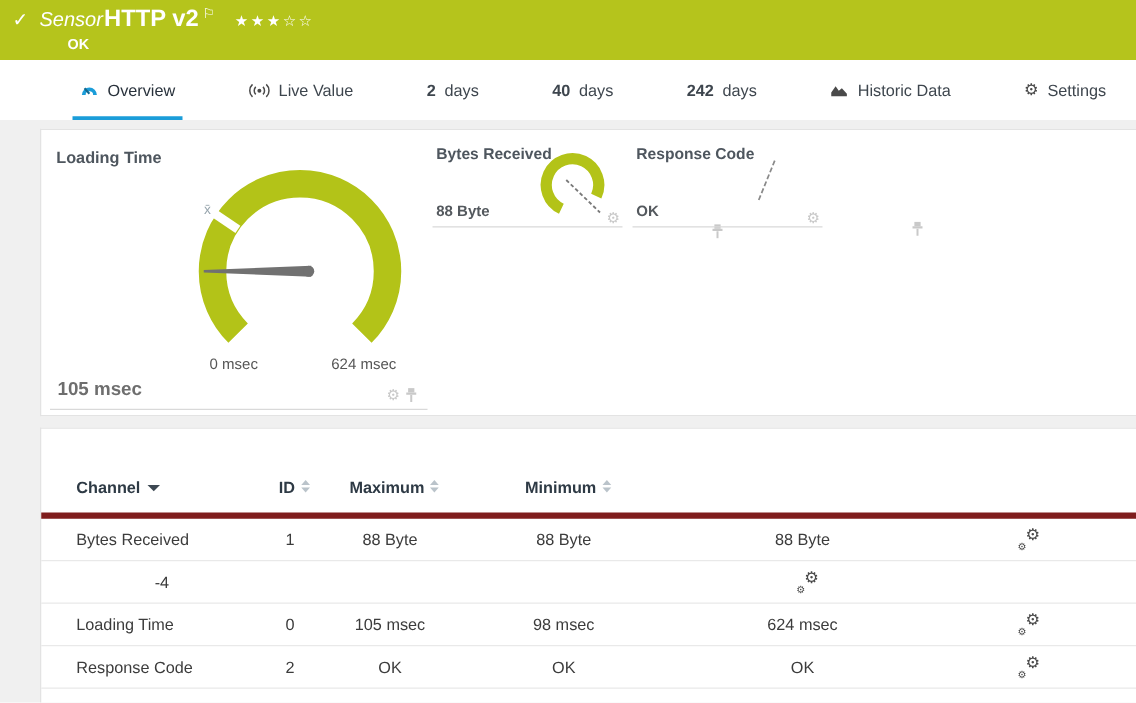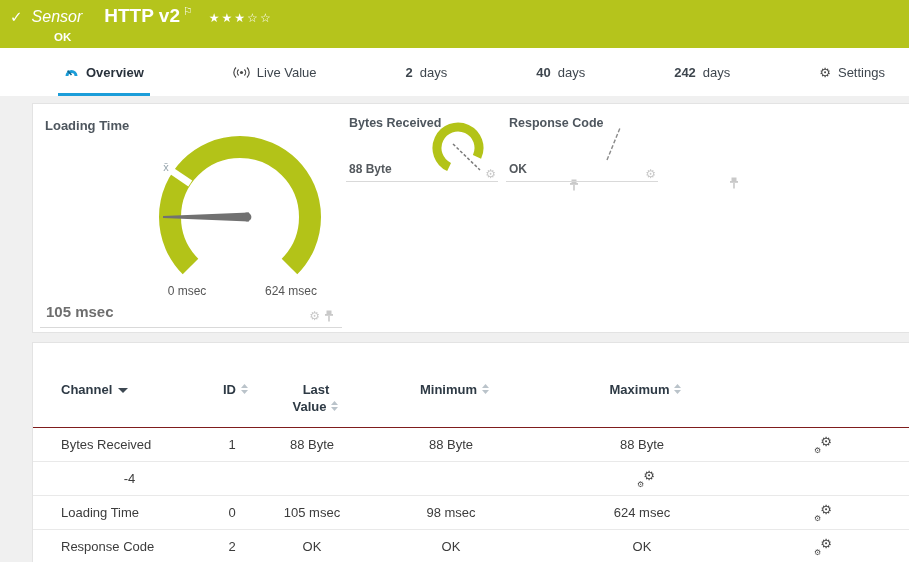--- a/index.html
+++ b/index.html
@@ -7,33 +7,33 @@
     width:909px;height:562px;overflow:hidden;position:relative;
     background:#f0f0f0;font-family:"Liberation Sans",sans-serif;
     -webkit-font-smoothing:antialiased;
   }
   .glyph{font-family:"DejaVu Sans",sans-serif}
 
   
   .sensor-header{height:48px;background:#b5c41c;color:#fff;box-sizing:border-box;padding:5px 0 0 10px}
   .hdr-line1{display:flex;align-items:baseline;line-height:22px}
   .check-icon{font-size:15px;font-weight:bold;margin-right:9px}
-  .sensor-kind{font-style:italic;font-size:16px;margin-right:22px}
+  .sensor-kind{font-style:italic;font-size:16px;margin-right:1px}
   .sensor-name{font-weight:bold;font-size:19px}
   .flag-icon{font-size:11px;position:relative;top:-7px;margin-left:3px}
   .stars{margin-left:16px;font-size:12px;letter-spacing:2px;cursor:pointer}
   .hdr-line2{margin-left:44px;font-size:11.5px;font-weight:bold;margin-top:1px}
 
   
   .tab-bar{height:48px;background:#fff;display:flex;align-items:center;justify-content:space-between;
            padding:0 18px 0 58px;position:relative}
   .tab{display:flex;align-items:center;gap:7px;font-size:13px;color:#3e464e;height:100%;
        position:relative;cursor:pointer;padding:0 6px;white-space:nowrap}
   .tab .num{font-weight:bold}
-  .tab.active{color:#29323c;font-weight:bold}
+  .tab.active{color:#29323c;font-weight:normal}
   .tab-underline{position:absolute;left:0;right:0;bottom:0;height:3px;background:#1b9dd9}
   .tab svg{display:block}
   .tab .gear-tab-glyph{font-size:13px;color:#4a4a4a}
 
   
   .content{position:absolute;top:96px;left:0;right:0;bottom:0}
   .panel{position:absolute;left:32px;right:0;background:#fff;border:1px solid #e3e3e3;border-right:none}
   .gauges-panel{top:7px;height:228px}
   .table-panel{top:246px;height:330px}
 
@@ -59,21 +59,21 @@
   .tile-mini .mini-icons{right:2px;bottom:3px}
   .tile-mini svg{position:absolute}
   .tile-bytes svg{left:84px;top:10px}
   .tile-response svg{left:84px;top:8px}
 
   .gauge-label{font-size:12px;fill:#555}
   .mean-label{font-size:11px;fill:#97a5ad}
 
   
   .tbl-grid{display:grid;grid-template-columns:28px 145px 60px 100px 178px 204px 150px 1fr;align-items:center}
-  .tbl-header{padding-top:38px;padding-bottom:12px;border-bottom:1px solid #7f1d1d;align-items:start}
+  .tbl-header{padding-top:38px;padding-bottom:12px;border-bottom:5px solid #7f1d1d;align-items:start}
   .th{font-size:13px;font-weight:bold;color:#2e3a45;cursor:pointer;line-height:17px}
   .th.right, .td.right{text-align:center}
   .sort-arrows{display:inline-block;vertical-align:-1px;margin-left:4px}
   .caret-down{display:inline-block;width:0;height:0;border-left:5px solid transparent;border-right:5px solid transparent;
               border-top:5px solid #3d4852;margin-left:6px;vertical-align:1px}
   .tbl-row{height:33px;border-bottom:1px solid #e9e9e9}
   .td{font-size:13px;color:#3c3c3c}
   .td.right{padding-right:8px}
   .chan-settings{display:flex;justify-content:center;align-items:center;cursor:pointer}
   .gears-icon{position:relative;width:18px;height:16px;color:#4a4a4a}
@@ -117,20 +117,26 @@
     <span class="num">2</span>
     <span>days</span>
   </div>
   <div class="tab">
     <span class="num">40</span>
     <span>days</span>
   </div>
   <div class="tab">
     <span class="num">242</span>
     <span>days</span>
+  </div>
+  <div class="tab">
+    <svg width="15" height="13" viewBox="0 0 15 13">
+      <path d="M1,11 L1,8 L4.5,3 L7,6.5 L9.5,4.5 L13.5,9 L13.5,11 Z" fill="#4a4a4a"></path>
+    </svg>
+    <span>Historic Data</span>
   </div>
   <div class="tab">
     <span class="gear-tab-glyph glyph">⚙</span>
     <span>Settings</span>
   </div>
 </nav>
 
 <main class="content">
 
   <section class="panel gauges-panel">
@@ -200,38 +206,31 @@
       <div class="th">
         <span>Channel</span><span class="caret-down"></span>
       </div>
       <div class="th right">
         <span>ID</span><svg class="sort-arrows" width="9" height="12" viewBox="0 0 9 12">
             <polygon points="4.5,1 1,5 8,5" fill="#bac3ca"></polygon>
             <polygon points="1,7 8,7 4.5,11" fill="#bac3ca"></polygon>
           </svg>
       </div>
       <div class="th right">
-        <div>Last</div>
-        <div><span>Value</span><svg class="sort-arrows" width="9" height="12" viewBox="0 0 9 12">
-              <polygon points="4.5,1 1,5 8,5" fill="#bac3ca"></polygon>
-              <polygon points="1,7 8,7 4.5,11" fill="#bac3ca"></polygon>
-            </svg></div>
+        <span>Maximum</span><svg class="sort-arrows" width="9" height="12" viewBox="0 0 9 12">
+            <polygon points="4.5,1 1,5 8,5" fill="#bac3ca"></polygon>
+            <polygon points="1,7 8,7 4.5,11" fill="#bac3ca"></polygon>
+          </svg>
       </div>
       <div class="th right">
         <span>Minimum</span><svg class="sort-arrows" width="9" height="12" viewBox="0 0 9 12">
             <polygon points="4.5,1 1,5 8,5" fill="#bac3ca"></polygon>
             <polygon points="1,7 8,7 4.5,11" fill="#bac3ca"></polygon>
           </svg>
       </div>
-      <div class="th right">
-        <span>Maximum</span><svg class="sort-arrows" width="9" height="12" viewBox="0 0 9 12">
-            <polygon points="4.5,1 1,5 8,5" fill="#bac3ca"></polygon>
-            <polygon points="1,7 8,7 4.5,11" fill="#bac3ca"></polygon>
-          </svg>
-      </div>
       <div></div>
         <div></div>
     </div>
 
     <div class="tbl-grid tbl-row">
       <div></div>
       <div class="td">Bytes Received</div>
       <div class="td right">1</div>
       <div class="td right">88 Byte</div>
       <div class="td right">88 Byte</div>

